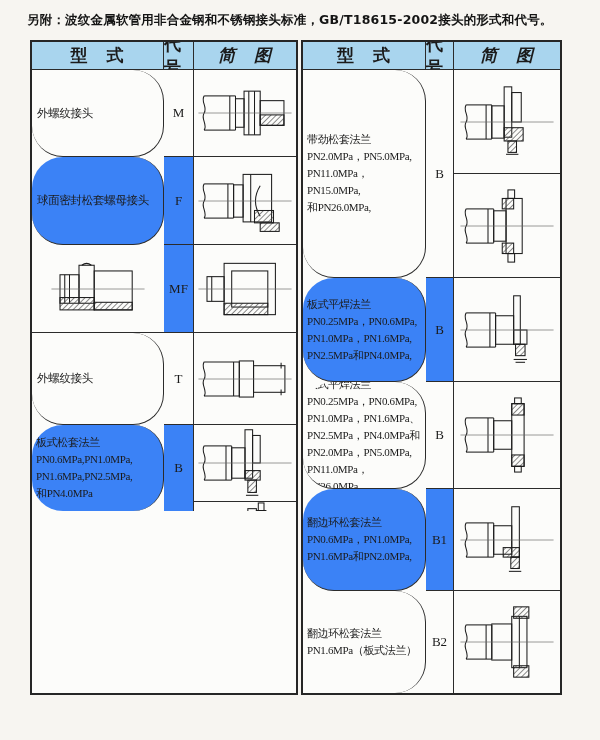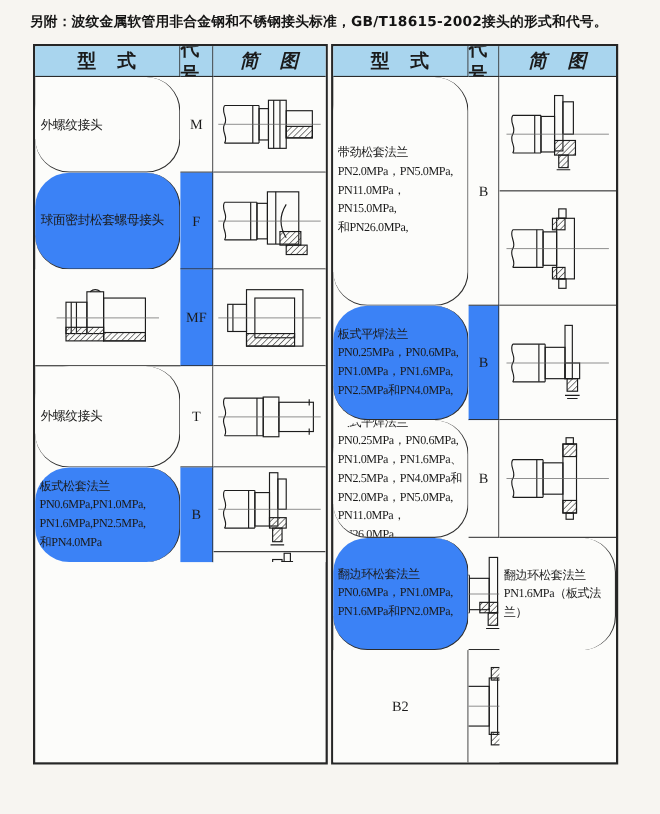--- a/index.html
+++ b/index.html
@@ -335,20 +335,21 @@
               <rect x="58" y="73" width="7" height="6"></rect>
               <line x1="1" y1="40" x2="99" y2="40" stroke="#666" stroke-width="0.7"></line>
             </g>
           </svg>
         </span>
       </div>
 
     <div class="cell type pn hl">翻边环松套法兰
 PN0.6MPa，PN1.0MPa,
 PN1.6MPa和PN2.0MPa,</div>
+    <div class="cell code hl">B1</div>
     <div class="cell c3 dcell">
         <span class="dsub">
           <svg viewBox="0 0 100 80" width="96" height="76" xmlns="http://www.w3.org/2000/svg">
             <defs>
               <pattern id="hx" width="4" height="4" patternUnits="userSpaceOnUse" patternTransform="rotate(45)">
                 <line x1="0" y1="0" x2="0" y2="4" stroke="#444" stroke-width="1.3"></line>
               </pattern>
             </defs>
             <g stroke="#1c1c1c" stroke-width="1.1" fill="none">
               <path d="M7,22 C3,28 11,34 7,40 C3,46 11,52 7,58"></path>

